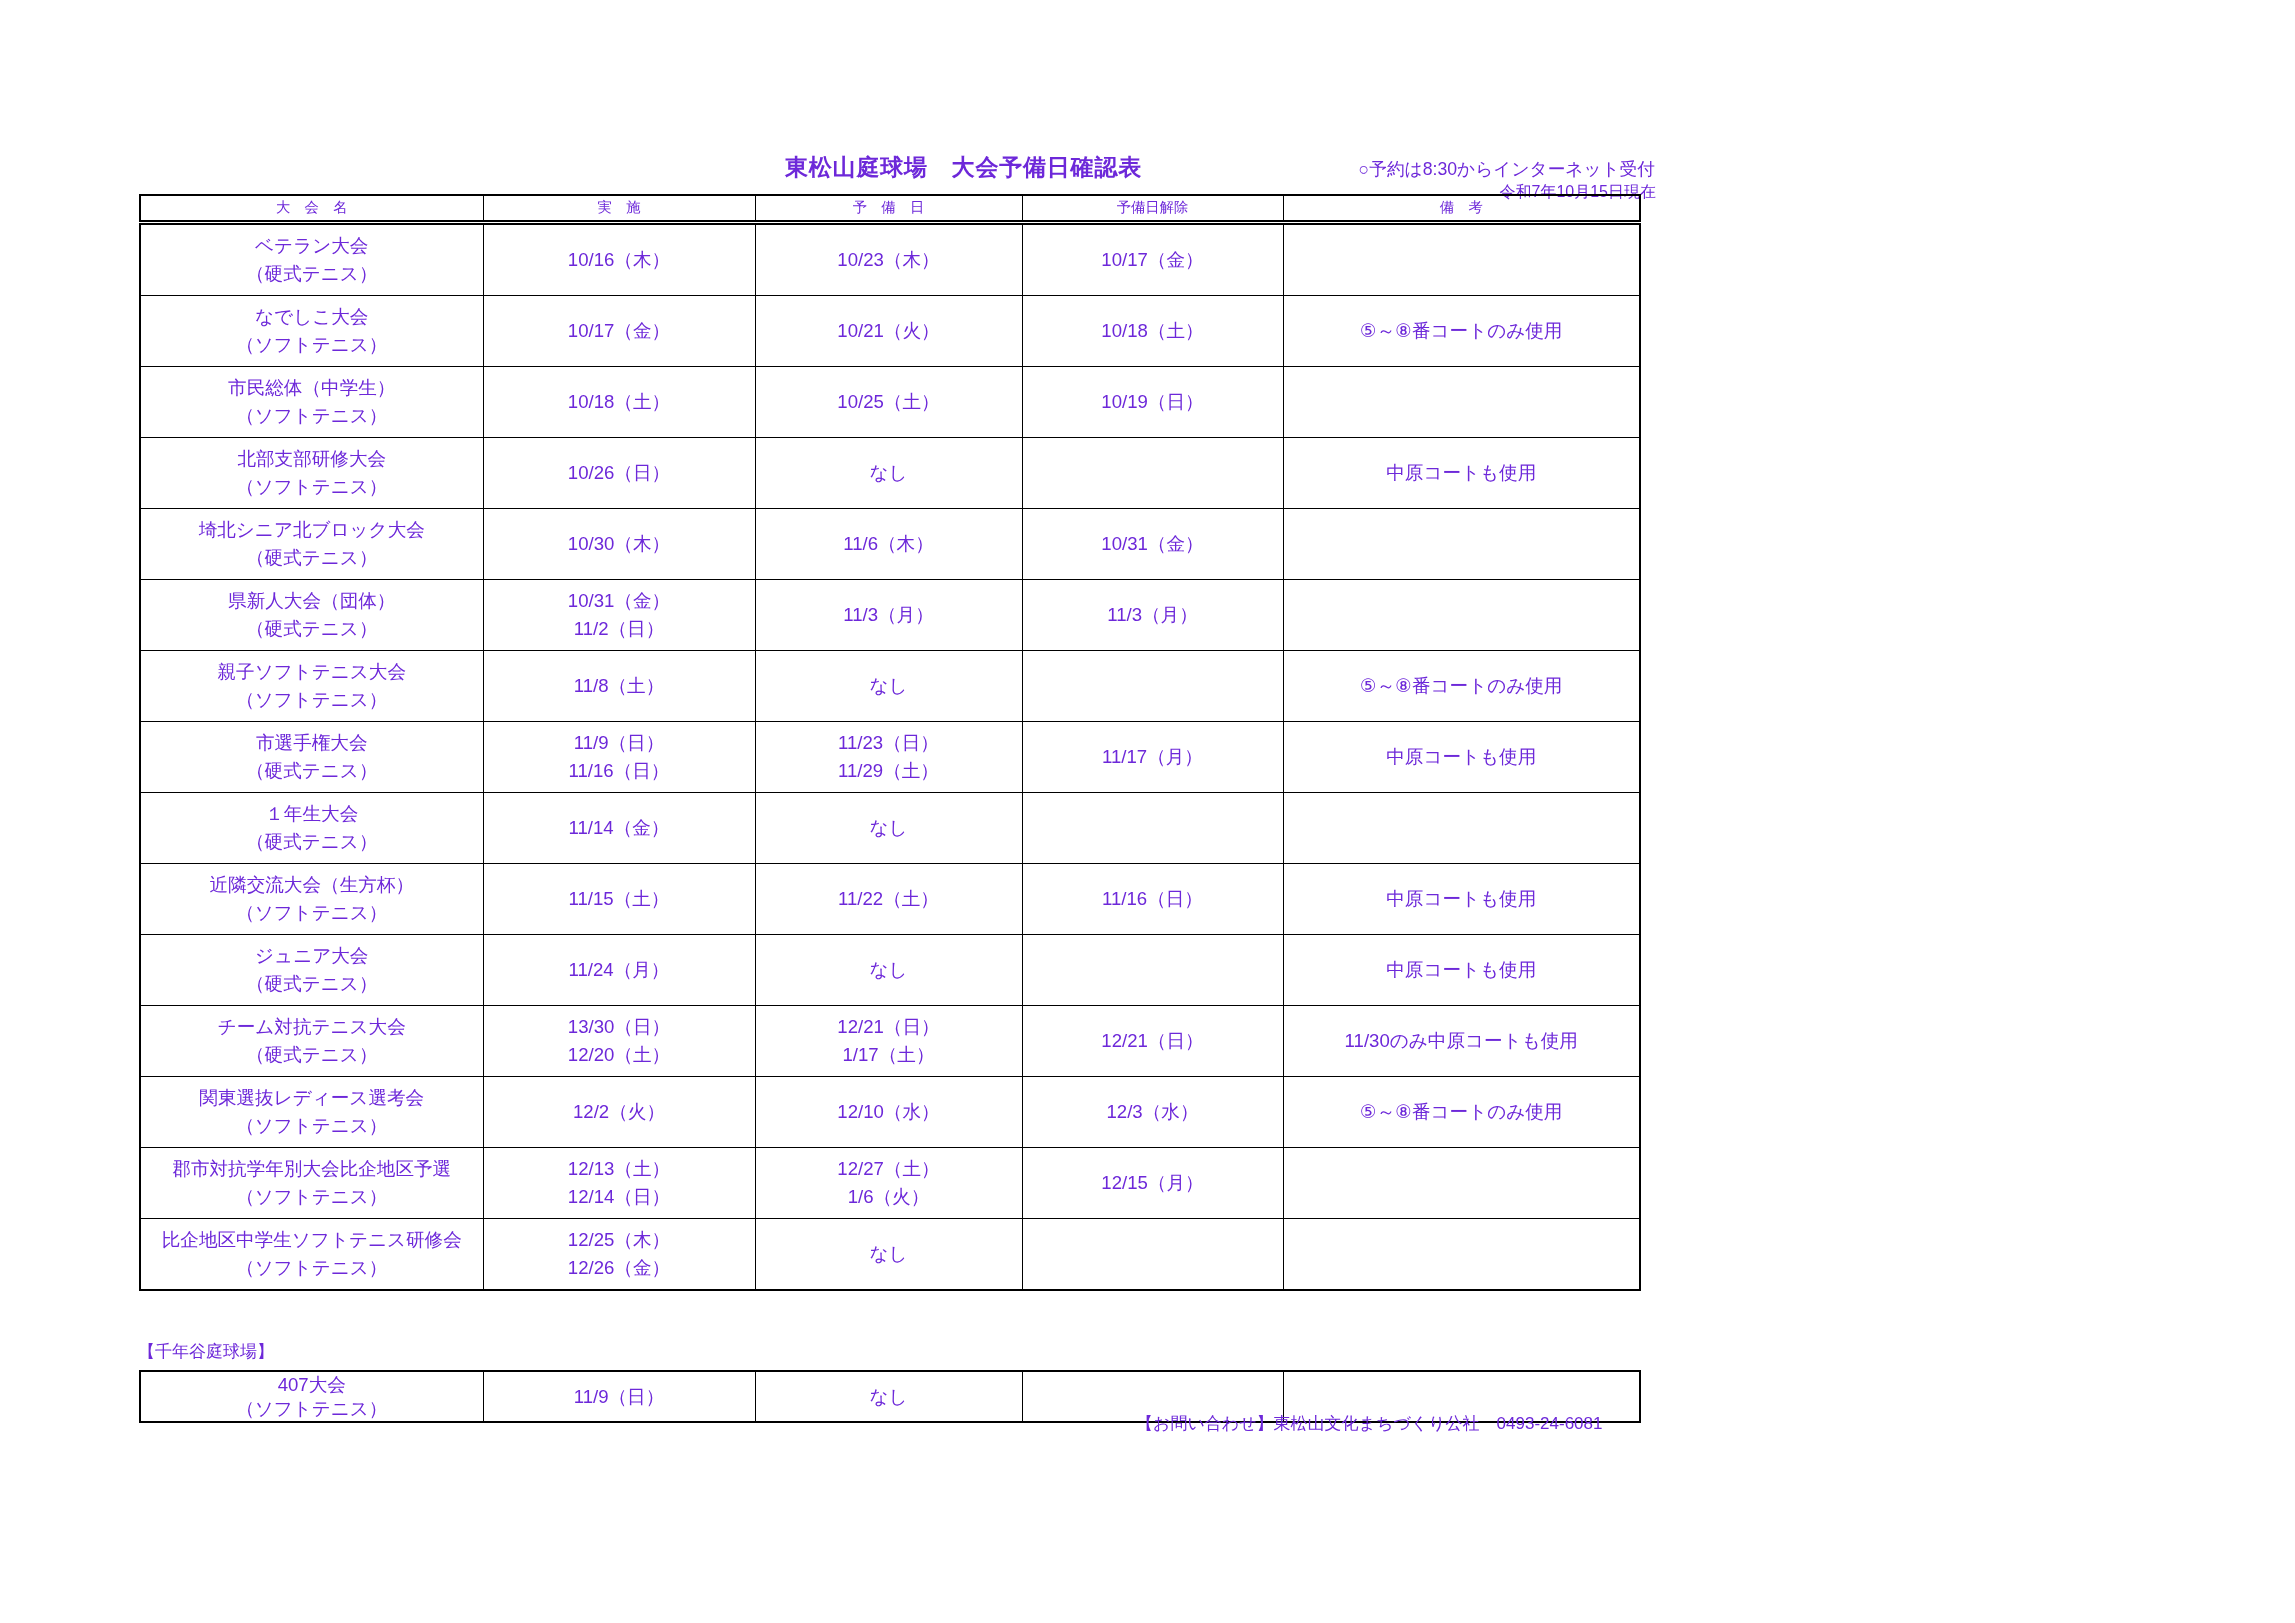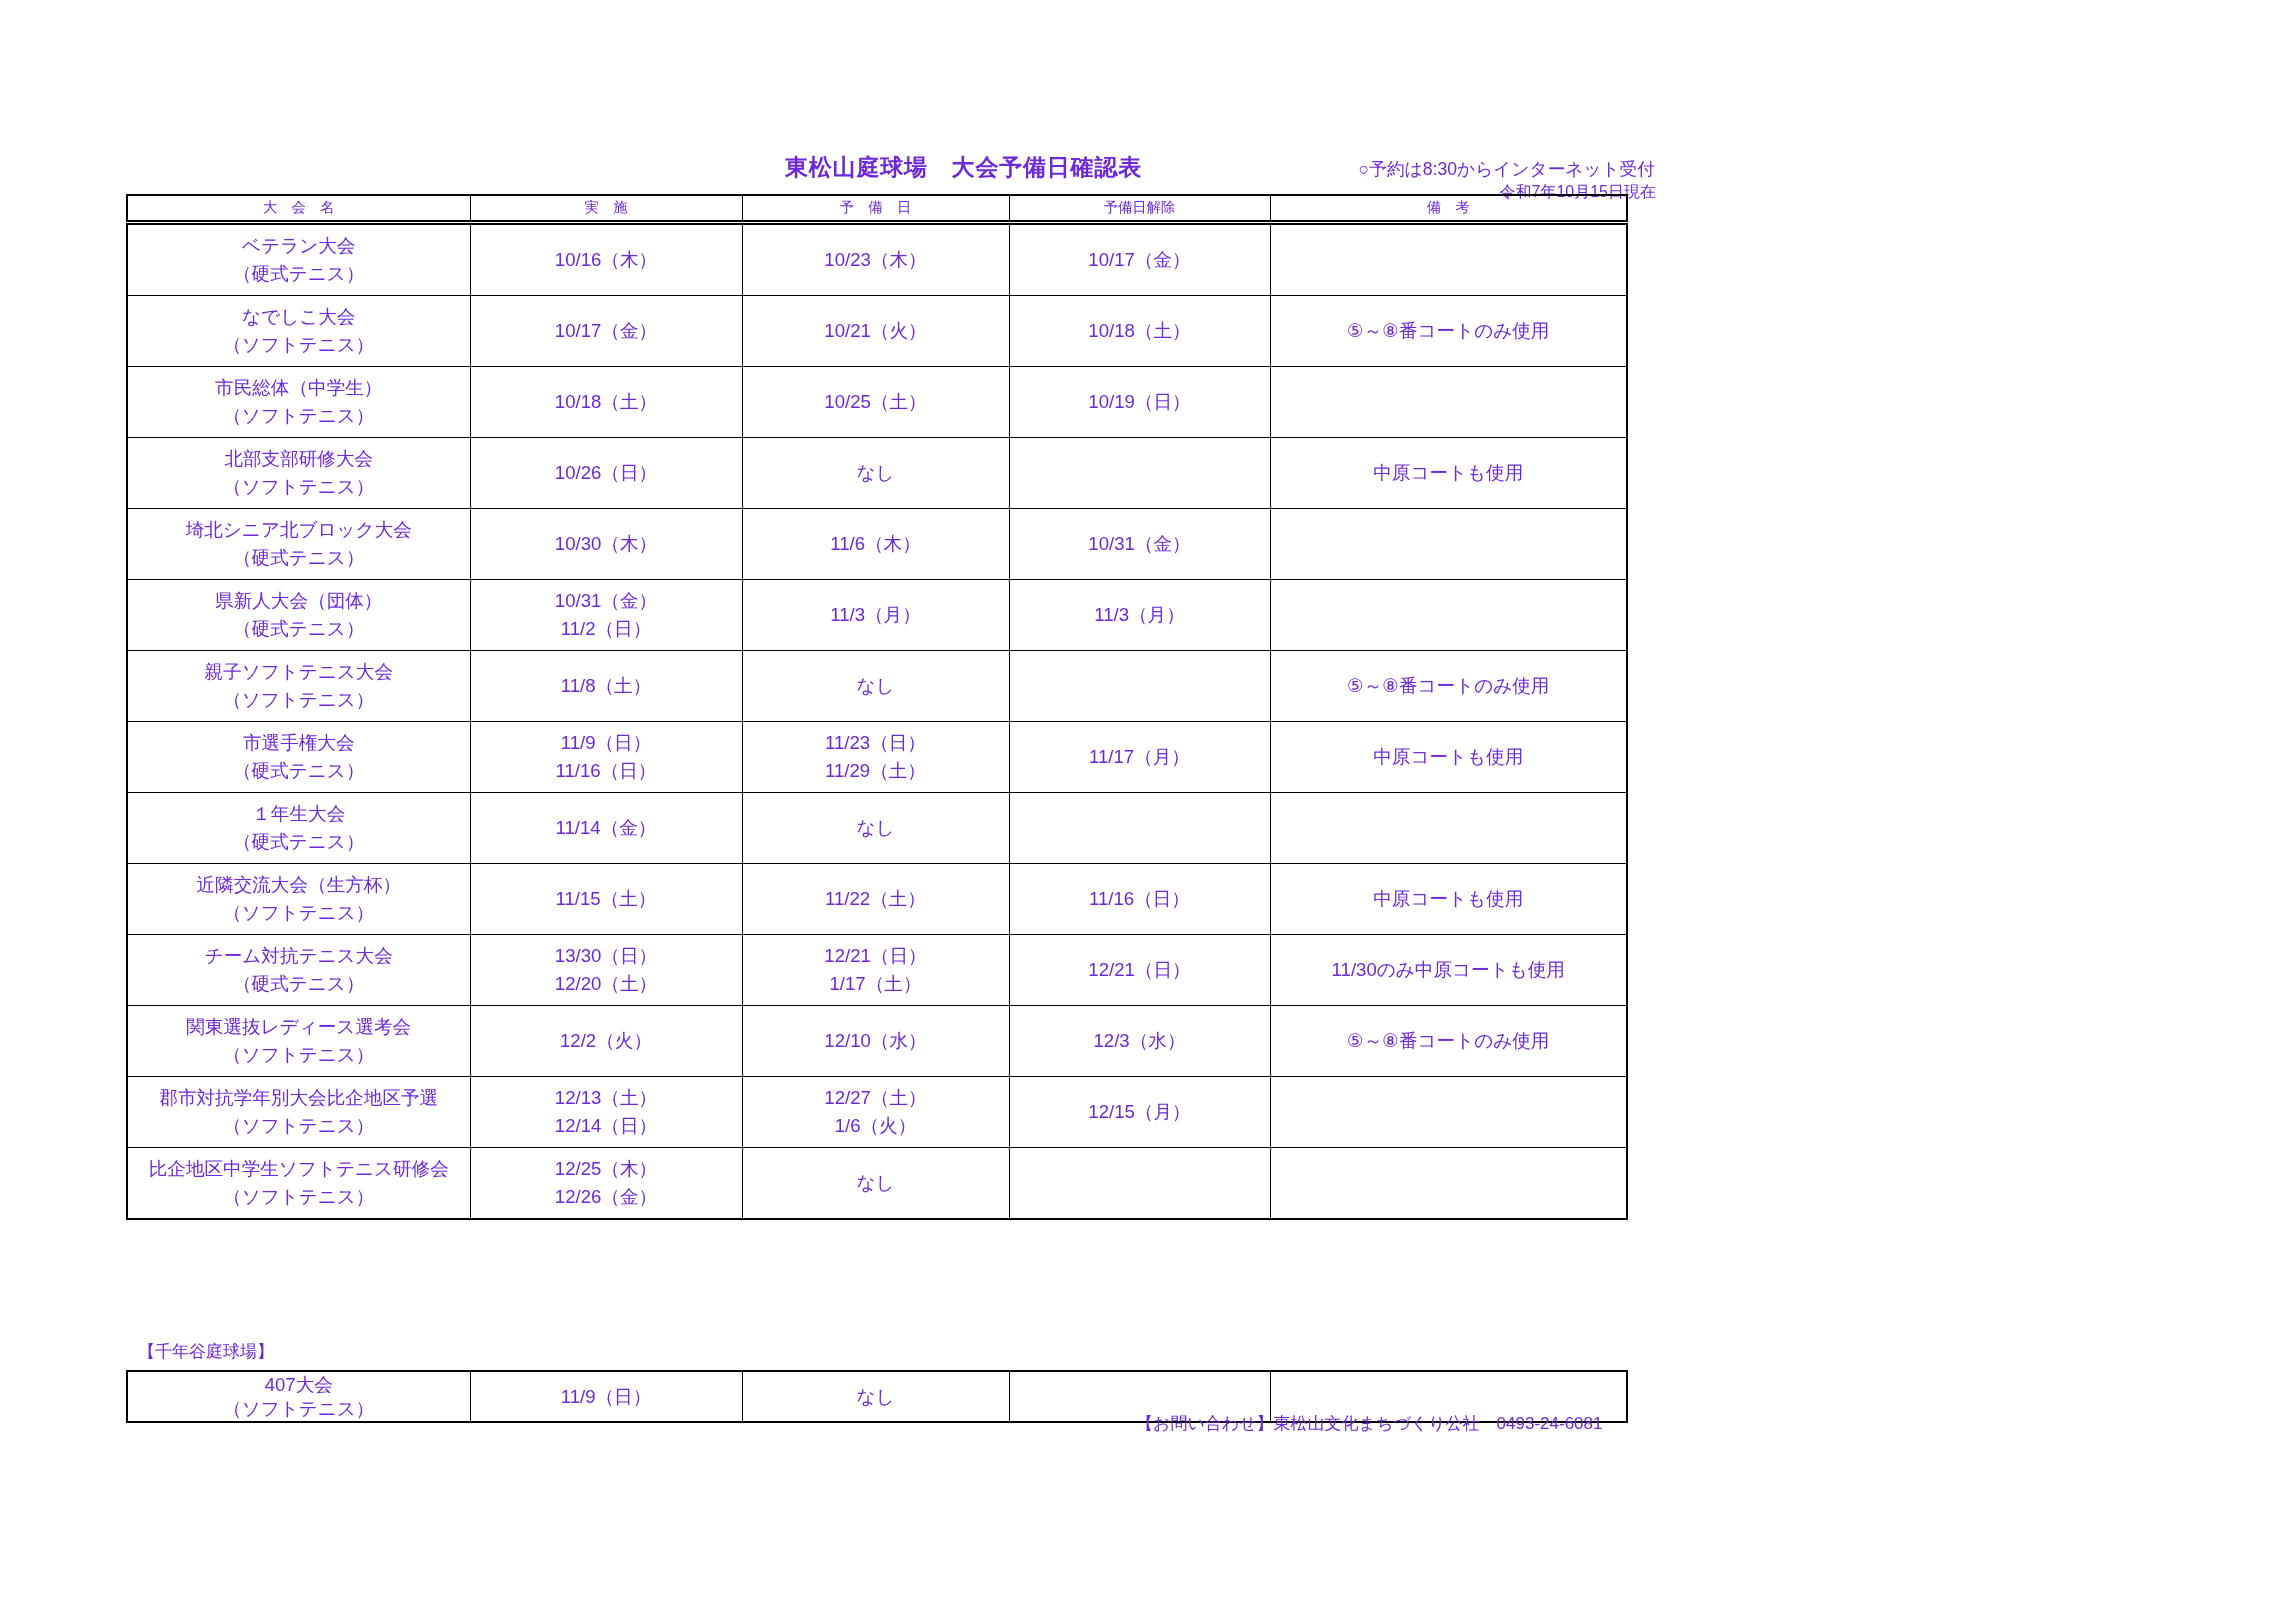--- a/index.html
+++ b/index.html
@@ -30,21 +30,21 @@
   .as-of-date {
     position: absolute;
     top: 182px;
     right: 639px;
     font-size: 16px;
     white-space: nowrap;
     text-align: center;
   }
   table.sched {
     position: absolute;
-    left: 126px;
+    left: 139px;
     border-collapse: collapse;
     table-layout: fixed;
     width: 1500px;
     border: 2.5px solid #000;
     padding-left: 36px;
   }
   table.main-sched { top: 194px; }
   table.sub-sched  { top: 1370px; border-radius: 15px; }
   col.c0 { width: 343px; }
   col.c1 { width: 272px; }
@@ -194,20 +194,28 @@
         </tr>
         <tr>
           <td>近隣交流大会（生方杯）
 （ソフトテニス）</td>
           <td>11/15（土）</td>
           <td>11/22（土）</td>
           <td>11/16（日）</td>
           <td>中原コートも使用</td>
         </tr>
         <tr>
+          <td>ジュニア大会
+（硬式テニス）</td>
+          <td>11/24（月）</td>
+          <td>なし</td>
+          <td></td>
+          <td>中原コートも使用</td>
+        </tr>
+        <tr>
           <td>チーム対抗テニス大会
 （硬式テニス）</td>
           <td>13/30（日）
 12/20（土）</td>
           <td>12/21（日）
 1/17（土）</td>
           <td>12/21（日）</td>
           <td>11/30のみ中原コートも使用</td>
         </tr>
         <tr>

